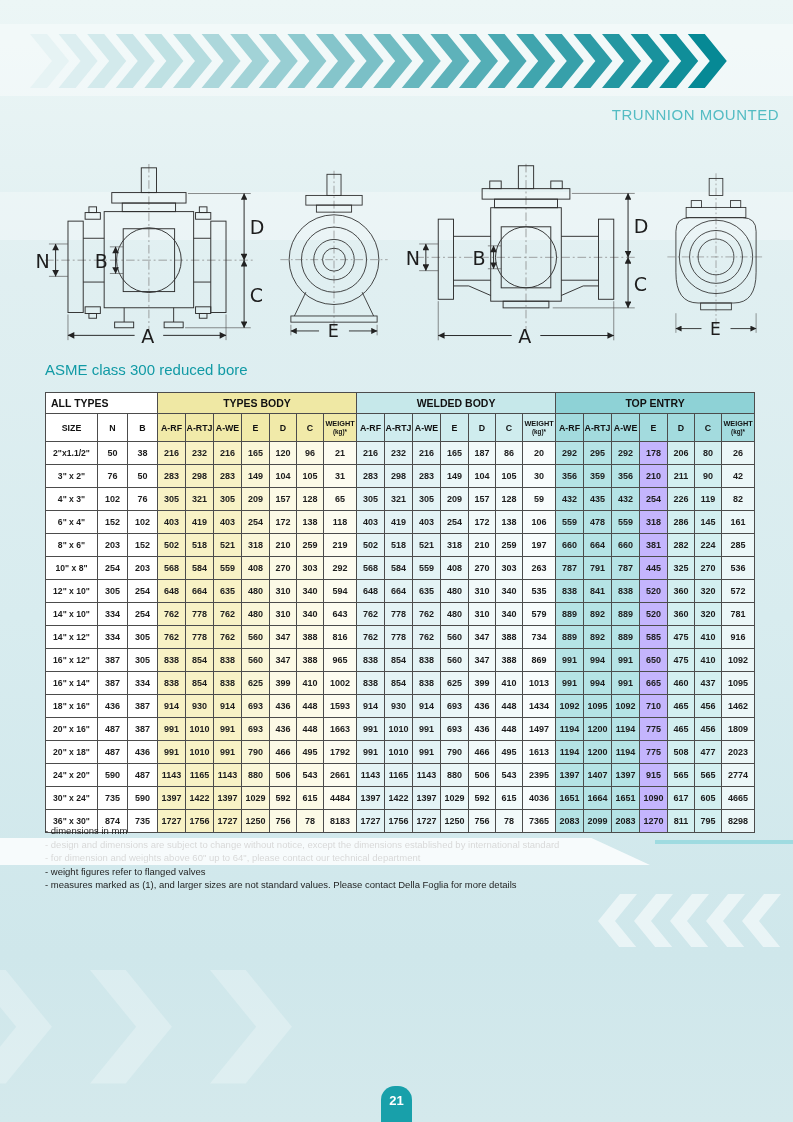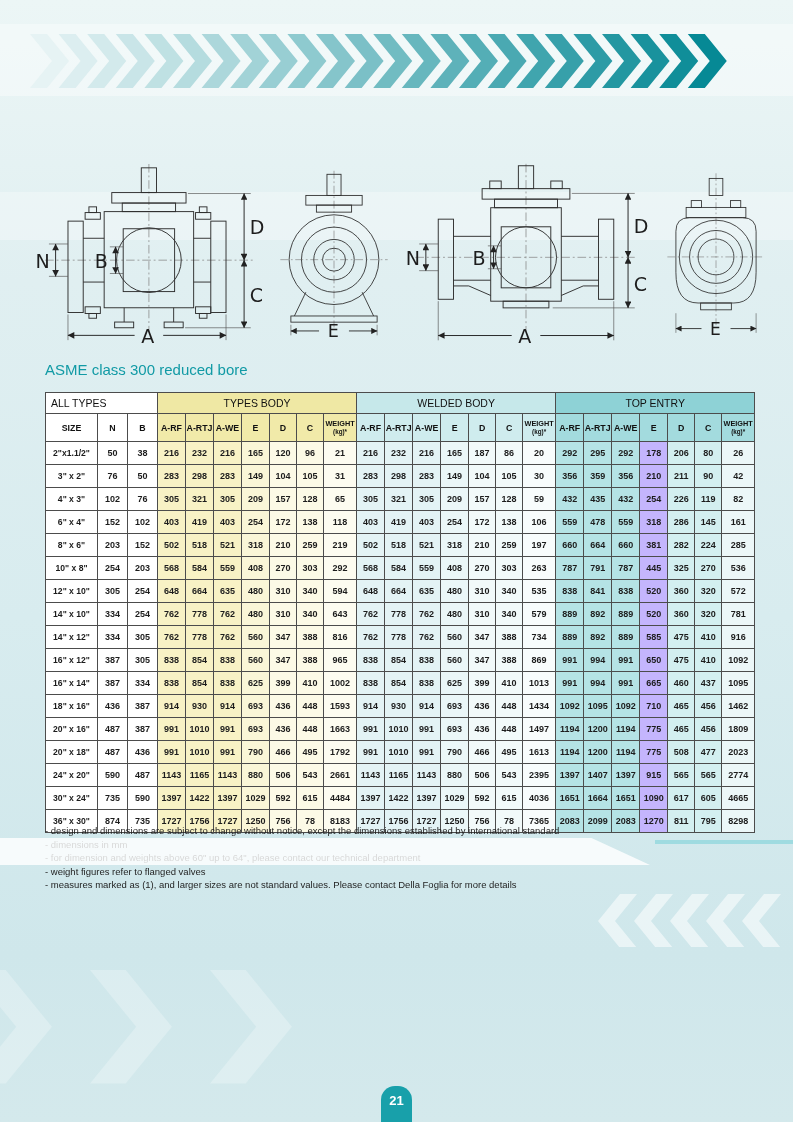--- a/index.html
+++ b/index.html
@@ -12,21 +12,21 @@
   .subtitle{font-size:15px;margin-top:2px;letter-spacing:.5px;}
   .diagrams{position:absolute;top:156px;left:28px;width:752px;height:200px;display:flex;justify-content:space-between;align-items:flex-start;}
   .draw{stroke:#2f2f2f;stroke-width:1;fill:none;}
   .cl{stroke:#888;stroke-width:.8;stroke-dasharray:9 3 2 3;fill:none;}
   .ext{stroke:#555;stroke-width:.7;fill:none;}
   .dim{stroke:#222;stroke-width:1;fill:none;}
   .dimtxt{fill:#1d1d1d;font-family:"DejaVu Sans",sans-serif;font-size:20px;}
   .section-label{position:absolute;top:361px;left:45px;font-size:15px;}
   table{position:absolute;top:392px;left:45px;border-collapse:collapse;table-layout:fixed;width:709px;background:#fff;}
   th,td{border:1px solid #4c4c4c;text-align:center;padding:0;overflow:hidden;white-space:nowrap;}
-  th.h1{font-size:10.5px;height:20px;font-weight:normal;color:#111;}
+  th.h1{font-size:10.5px;height:20px;font-weight:bold;color:#111;}
   th.h1.all{text-align:left;padding-left:5px;background:#ffffff;}
   th.h1.bolted{background:#efe8a4;}
   th.h1.welded{background:#c6e8ea;}
   th.h1.top{background:#8ed2d6;}
   th.h2{font-size:8.8px;height:27px;font-weight:bold;color:#111;}
   th.h2.all{background:#ffffff;}
   th.h2.bolted{background:#f1eaa9;}
   th.h2.welded{background:#cfecee;}
   th.h2.top{background:#a3dbde;}
   .wt{font-size:7.3px;line-height:8px;font-weight:bold;}
@@ -87,20 +87,21 @@
       <path d="M0,1 L17,1 L39,28 L17,55 L0,55 L22,28 Z" transform="translate(486.20000000000005,0)" fill="rgb(64,165,174)"></path>
       <path d="M0,1 L17,1 L39,28 L17,55 L0,55 L22,28 Z" transform="translate(514.8000000000001,0)" fill="rgb(55,160,170)"></path>
       <path d="M0,1 L17,1 L39,28 L17,55 L0,55 L22,28 Z" transform="translate(543.4,0)" fill="rgb(45,155,166)"></path>
       <path d="M0,1 L17,1 L39,28 L17,55 L0,55 L22,28 Z" transform="translate(572,0)" fill="rgb(35,151,161)"></path>
       <path d="M0,1 L17,1 L39,28 L17,55 L0,55 L22,28 Z" transform="translate(600.6,0)" fill="rgb(25,146,157)"></path>
       <path d="M0,1 L17,1 L39,28 L17,55 L0,55 L22,28 Z" transform="translate(629.2,0)" fill="rgb(16,142,153)"></path>
       <path d="M0,1 L17,1 L39,28 L17,55 L0,55 L22,28 Z" transform="translate(657.8000000000001,0)" fill="rgb(6,137,149)"></path>
     </svg>
 
   <div class="titleblock">
+    <div class="subtitle" style="color: rgb(84, 188, 195);">TRUNNION MOUNTED</div>
   </div>
 
   <div class="diagrams">
 
     <svg width="238" height="195" viewBox="0 0 250 192">
       <line class="cl" x1="127" y1="2" x2="127" y2="178"></line>
       <line class="cl" x1="18" y1="103" x2="236" y2="103"></line>
       <rect class="draw" x="119" y="6" width="16" height="26"></rect>
       <rect class="draw" x="88" y="32" width="78" height="11"></rect>
       <rect class="draw" x="99" y="43" width="56" height="9"></rect>
@@ -739,22 +740,22 @@
           <td class="top c-a">2083</td>
           <td class="top c-e">1270</td>
           <td class="top c-l">811</td>
           <td class="top c-l">795</td>
           <td class="top c-w">8298</td>
         </tr>
       </tbody>
     </table>
 
   <ul class="footnotes" id="footnotes">
+      <li>dimensions in mm</li>
       <li>design and dimensions are subject to change without notice, except the dimensions established by international standard</li>
-      <li>dimensions in mm</li>
       <li>for dimension and weights above 60" up to 64", please contact our technical department</li>
       <li>weight figures refer to flanged valves</li>
       <li>measures marked as (1), and larger sizes are not standard values. Please contact Della Foglia for more details</li>
     </ul>
 
   <div class="band-white"></div>
   <div class="band-accent"></div>
   <svg id="chev-left" class="deco" style="top:893px;left:598px;" width="195" height="54" viewBox="0 0 195 54">
       <path d="M39,1 L22,1 L0,28 L22,55 L39,55 L17,28 Z" transform="translate(0,0)" fill="rgba(255,255,255,0.55)"></path>
       <path d="M39,1 L22,1 L0,28 L22,55 L39,55 L17,28 Z" transform="translate(36,0)" fill="rgba(255,255,255,0.55)"></path>

